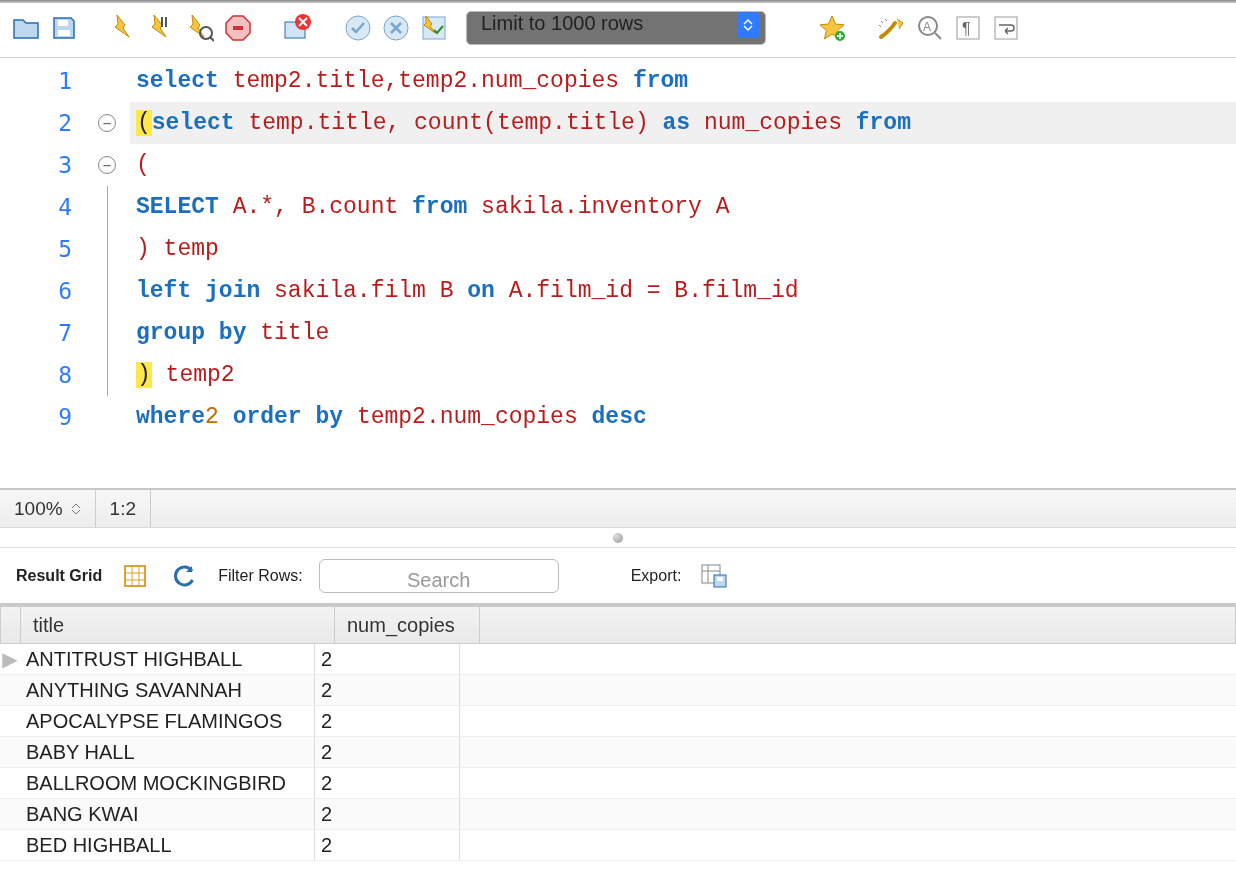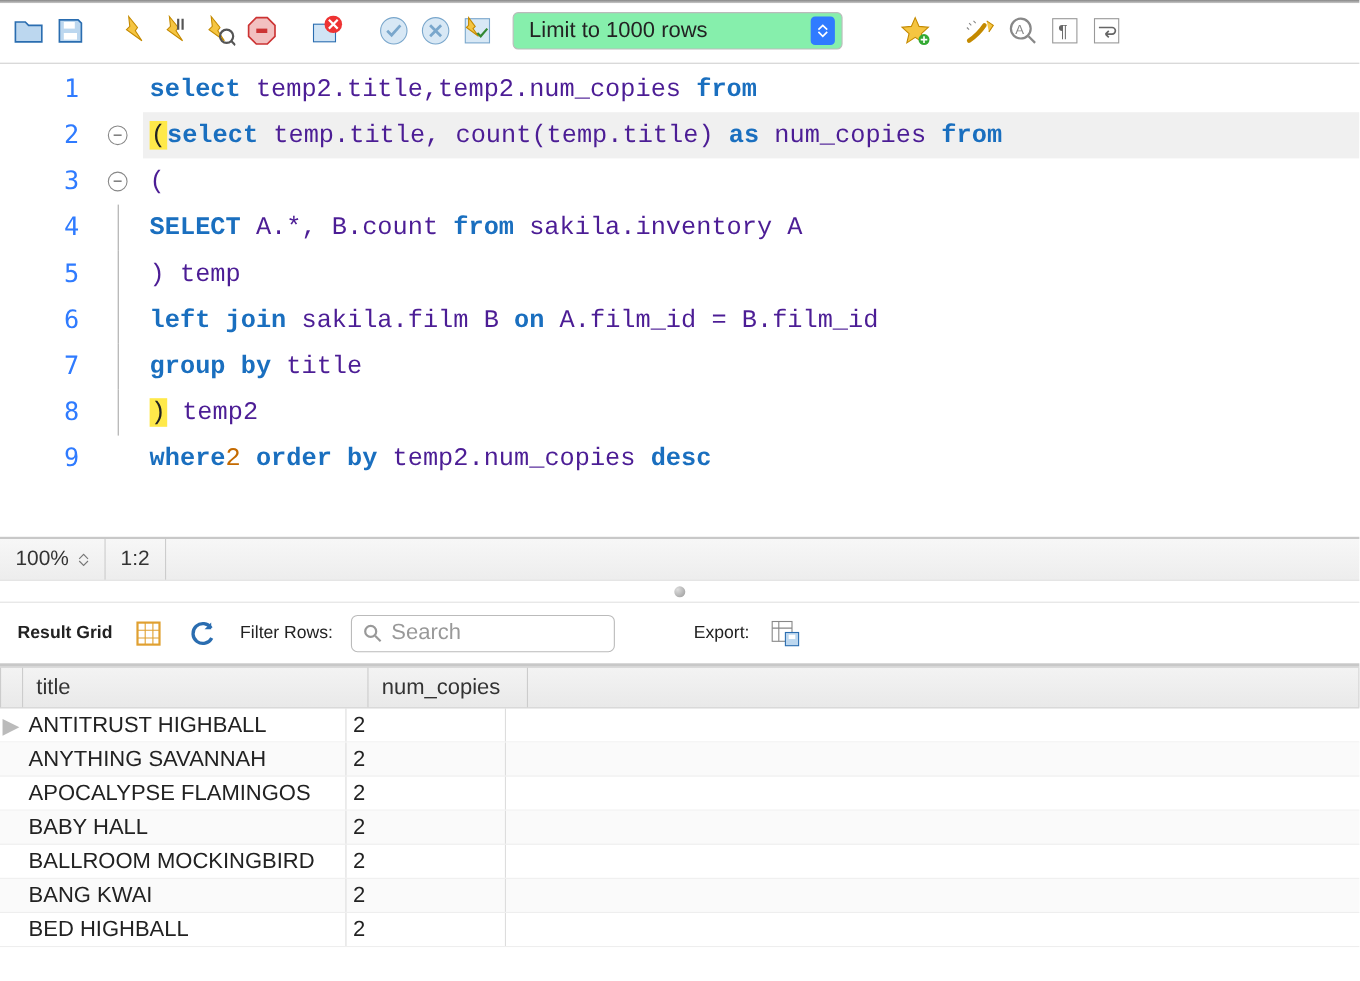--- a/index.html
+++ b/index.html
@@ -19,24 +19,24 @@
     border-bottom: 1px solid #d0d0d0;
     background: #fff;
   }
   .tb-btn {
     width: 32px; height: 32px;
     display: flex; align-items: center; justify-content: center;
     cursor: pointer;
   }
   .tb-gap { width: 16px; }
   .limit-select {
-    display: flex; align-items: center;
+    display: flex; 
     border: 1px solid #bbb; border-radius: 5px;
     height: 34px; padding: 0 6px 0 14px;
-    background: #86efac; min-width: 300px;
+    background: #737373; min-width: 300px;
     font-size: 20px; color: #222;
     position: relative;
     margin-left: 10px;
   }
   .limit-select .chevs {
     background: #2f7bff; border-radius: 4px;
     width: 22px; height: 26px; margin-left: auto;
     display: flex; flex-direction: column; align-items:center; justify-content:center;
     color: #fff;
   }
@@ -66,21 +66,21 @@
   .code {
     flex: 1;
     padding-top: 2px;
   }
   .cline {
     height: 42px; display:flex; align-items:center;
     font-size: 23px; white-space: pre; padding-left: 6px; font-family: Liberation Mono, monospace;
   }
   .cline.current { background: #f0f0f0; }
   .kw { color: #1a6fbf; font-weight: 600; }
-  .plain { color: #4c1d95; }
+  .plain { color: #b91c1c; }
   .num { color: #c46a00; }
   .hl-paren { background: #ffe94a; color:#222; padding:0 1px; }
   .statusbar {
     display:flex; align-items:center; height: 40px;
     border-top: 2px solid #c8c8c8; border-bottom: 1px solid #d8d8d8;
     background: linear-gradient(#f7f7f7,#ededed);
     font-size: 19px; color:#333;
   }
   .sb-cell { padding: 10px 14px; border-right:1px solid #ccc; height:100%; display:flex; align-items:center; }
   .sb-spin { display:flex; flex-direction:column; margin-left:8px; color:#666; }
@@ -88,21 +88,21 @@
   .dragdot { width:10px; height:10px; border-radius:50%; background: radial-gradient(circle at 30% 30%, #ddd, #999); }
   .result-toolbar {
     display:flex; align-items:center; gap: 16px;
     padding: 8px 16px; height: 58px; background:#fff;
     border-bottom: 3px solid #c8c8c8;
   }
   .rt-label { font-size: 16px; color:#222; font-weight:400; }
   .rt-bold { font-weight:600; }
   .rt-input {
     display:flex; align-items:center; border:1px solid #bbb; border-radius: 6px;
-    height: 34px; width: 240px; padding: 0 10px; color:#999; font-size:20px; gap:8px;
+    height: 34px; width: 240px; padding: 0 10px; color:#999; font-size:20px; gap:8px;flex-direction:column;
   }
   .rt-ico { display:flex; align-items:center; justify-content:center; width:34px; height:34px; }
   .grid {
     width:100%;
   }
   .ghead { display:flex; background: linear-gradient(#f3f3f3,#e9e9e9); border-top:1px solid #ccc; border-bottom:1px solid #ccc; height:38px; }
   .gh { padding:0 12px; display:flex; align-items:center; font-size:20px; color:#333; border-right:1px solid #ccc; }
   .gh1 { width: 315px; border-left:1px solid #ccc; }
   .gh2 { width: 145px; }
   .grow { display:flex; height:31px; border-bottom:1px solid #eee; font-size:20px; color:#222;}

